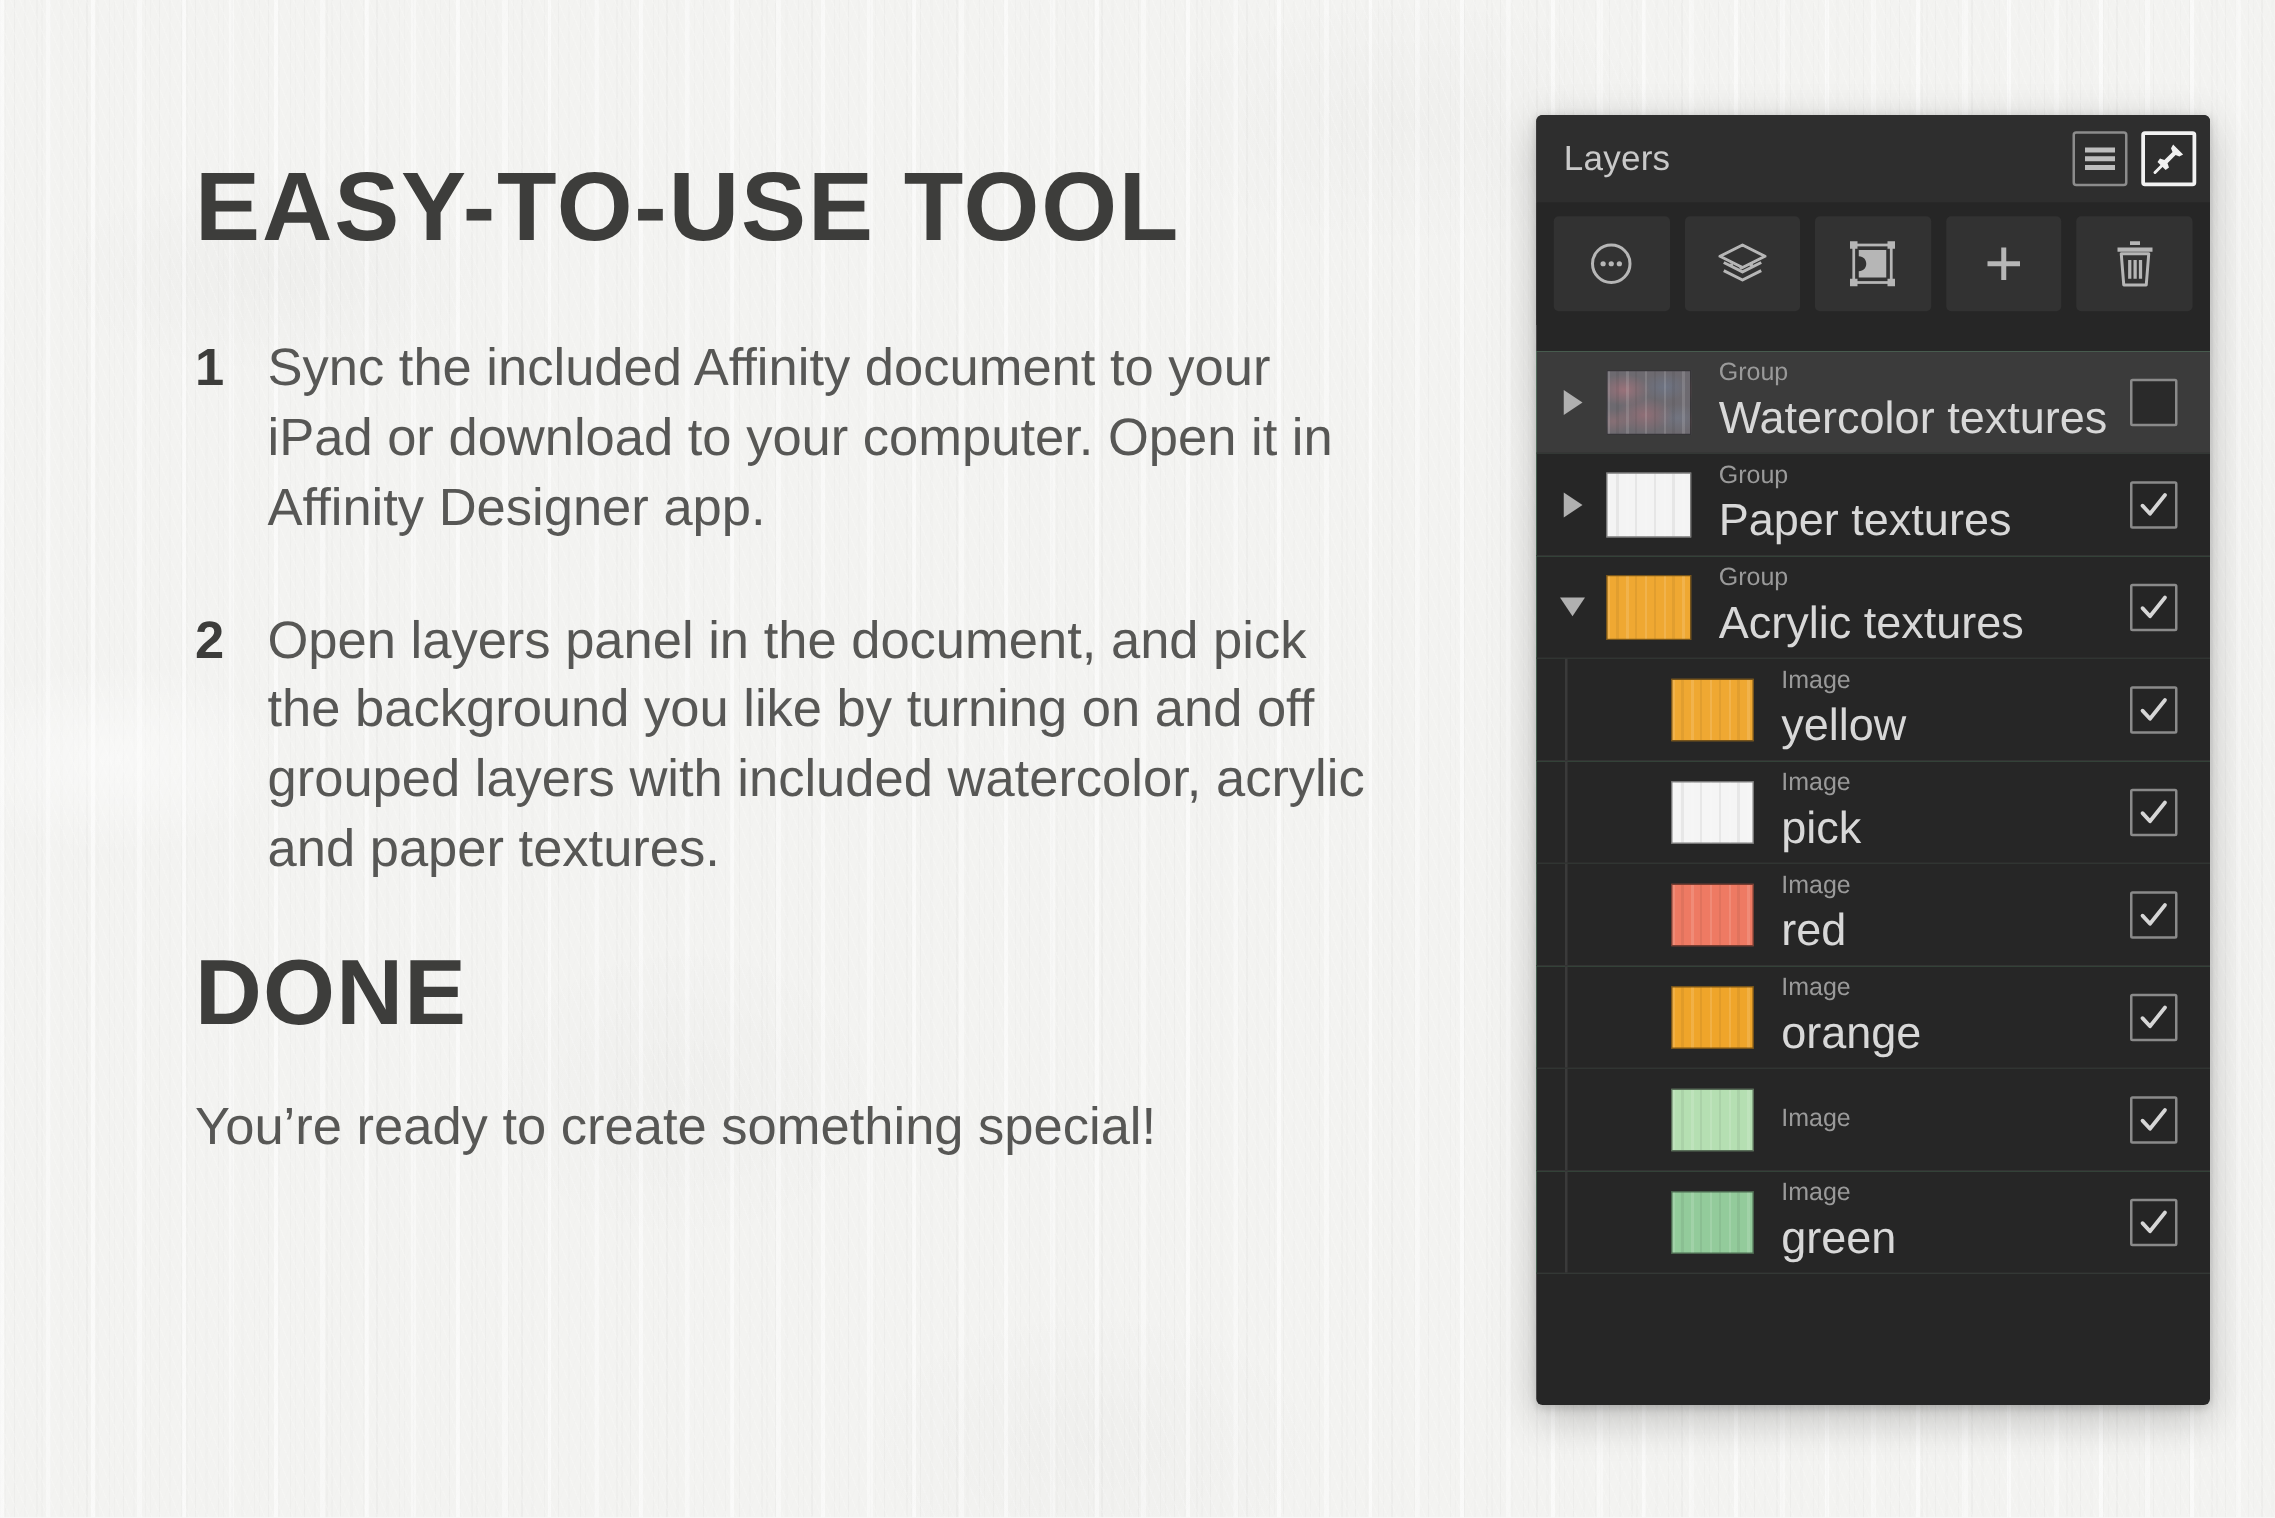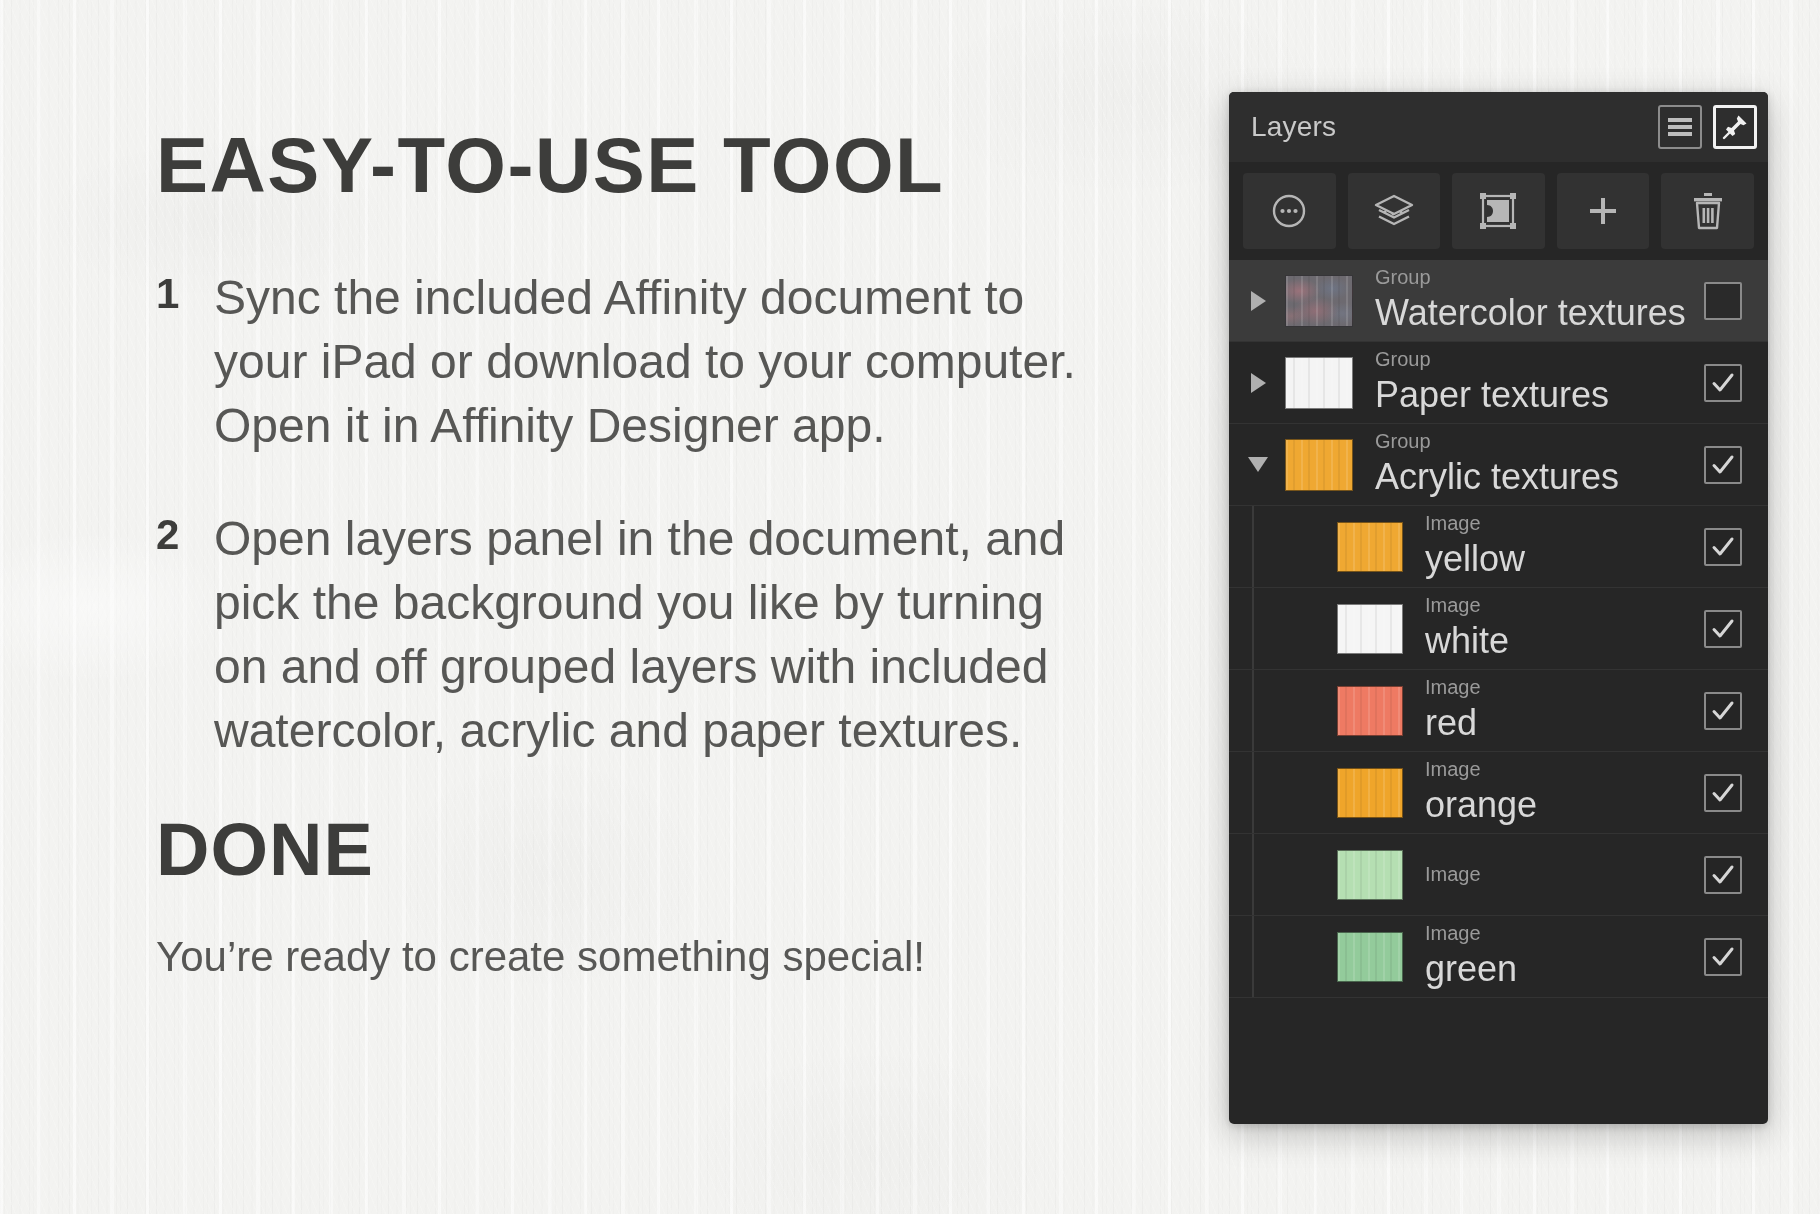--- a/index.html
+++ b/index.html
@@ -93,21 +93,21 @@
     font-family:"Liberation Sans Narrow","Liberation Sans",sans-serif;
     font-weight:bold;
     font-size:42px;
     color:#3d3d3b;
     line-height:1.33;
   }
   .step-text {
     flex:1 1 auto;
     font-family:"Liberation Sans Narrow","Liberation Sans",sans-serif;
     font-weight:normal;
-    font-size:48px;
+    font-size:42px;
     line-height:1.33;
     color:#575755;
     max-width:900px;
   }
 
   .done-head {
     margin-top:40px;
     font-family:"Liberation Sans Narrow","Liberation Sans",sans-serif;
     font-weight:bold;
     font-size:74px;
@@ -171,20 +171,21 @@
   .tool-btn {
     flex:1 1 0;
     height:76px;
     background:#323232;
     border-radius:4px;
     display:flex; align-items:center; justify-content:center;
   }
 
   .layer-list {
     background:#86efac;
+    margin-top:21px;
   }
 
   .row {
     position:relative;
     height:82px;
     display:flex;
     align-items:center;
     background:#262626;
     border-bottom:1px solid #333333;
   }
@@ -452,21 +453,21 @@
           </div>
         </div>
         <div class="row child">
           <div class="guide"></div>
           <div class="disclosure"></div>
           <div class="thumb small" style="background: rgb(245, 245, 245);">
             <div class="thumb-tex"></div>
           </div>
           <div class="labels">
             <div class="kind">Image</div>
-            <div class="lname">white</div>
+            <div class="lname">pick</div>
           </div>
           <div class="cbox">
             <svg width="26" height="26" viewBox="0 0 26 26">
               <path d="M4 13.5 L10 20 L22 5" fill="none" stroke="#d6d6d6" stroke-width="3" stroke-linecap="round" stroke-linejoin="round"></path>
             </svg>
           </div>
         </div>
         <div class="row child">
           <div class="guide"></div>
           <div class="disclosure"></div>

